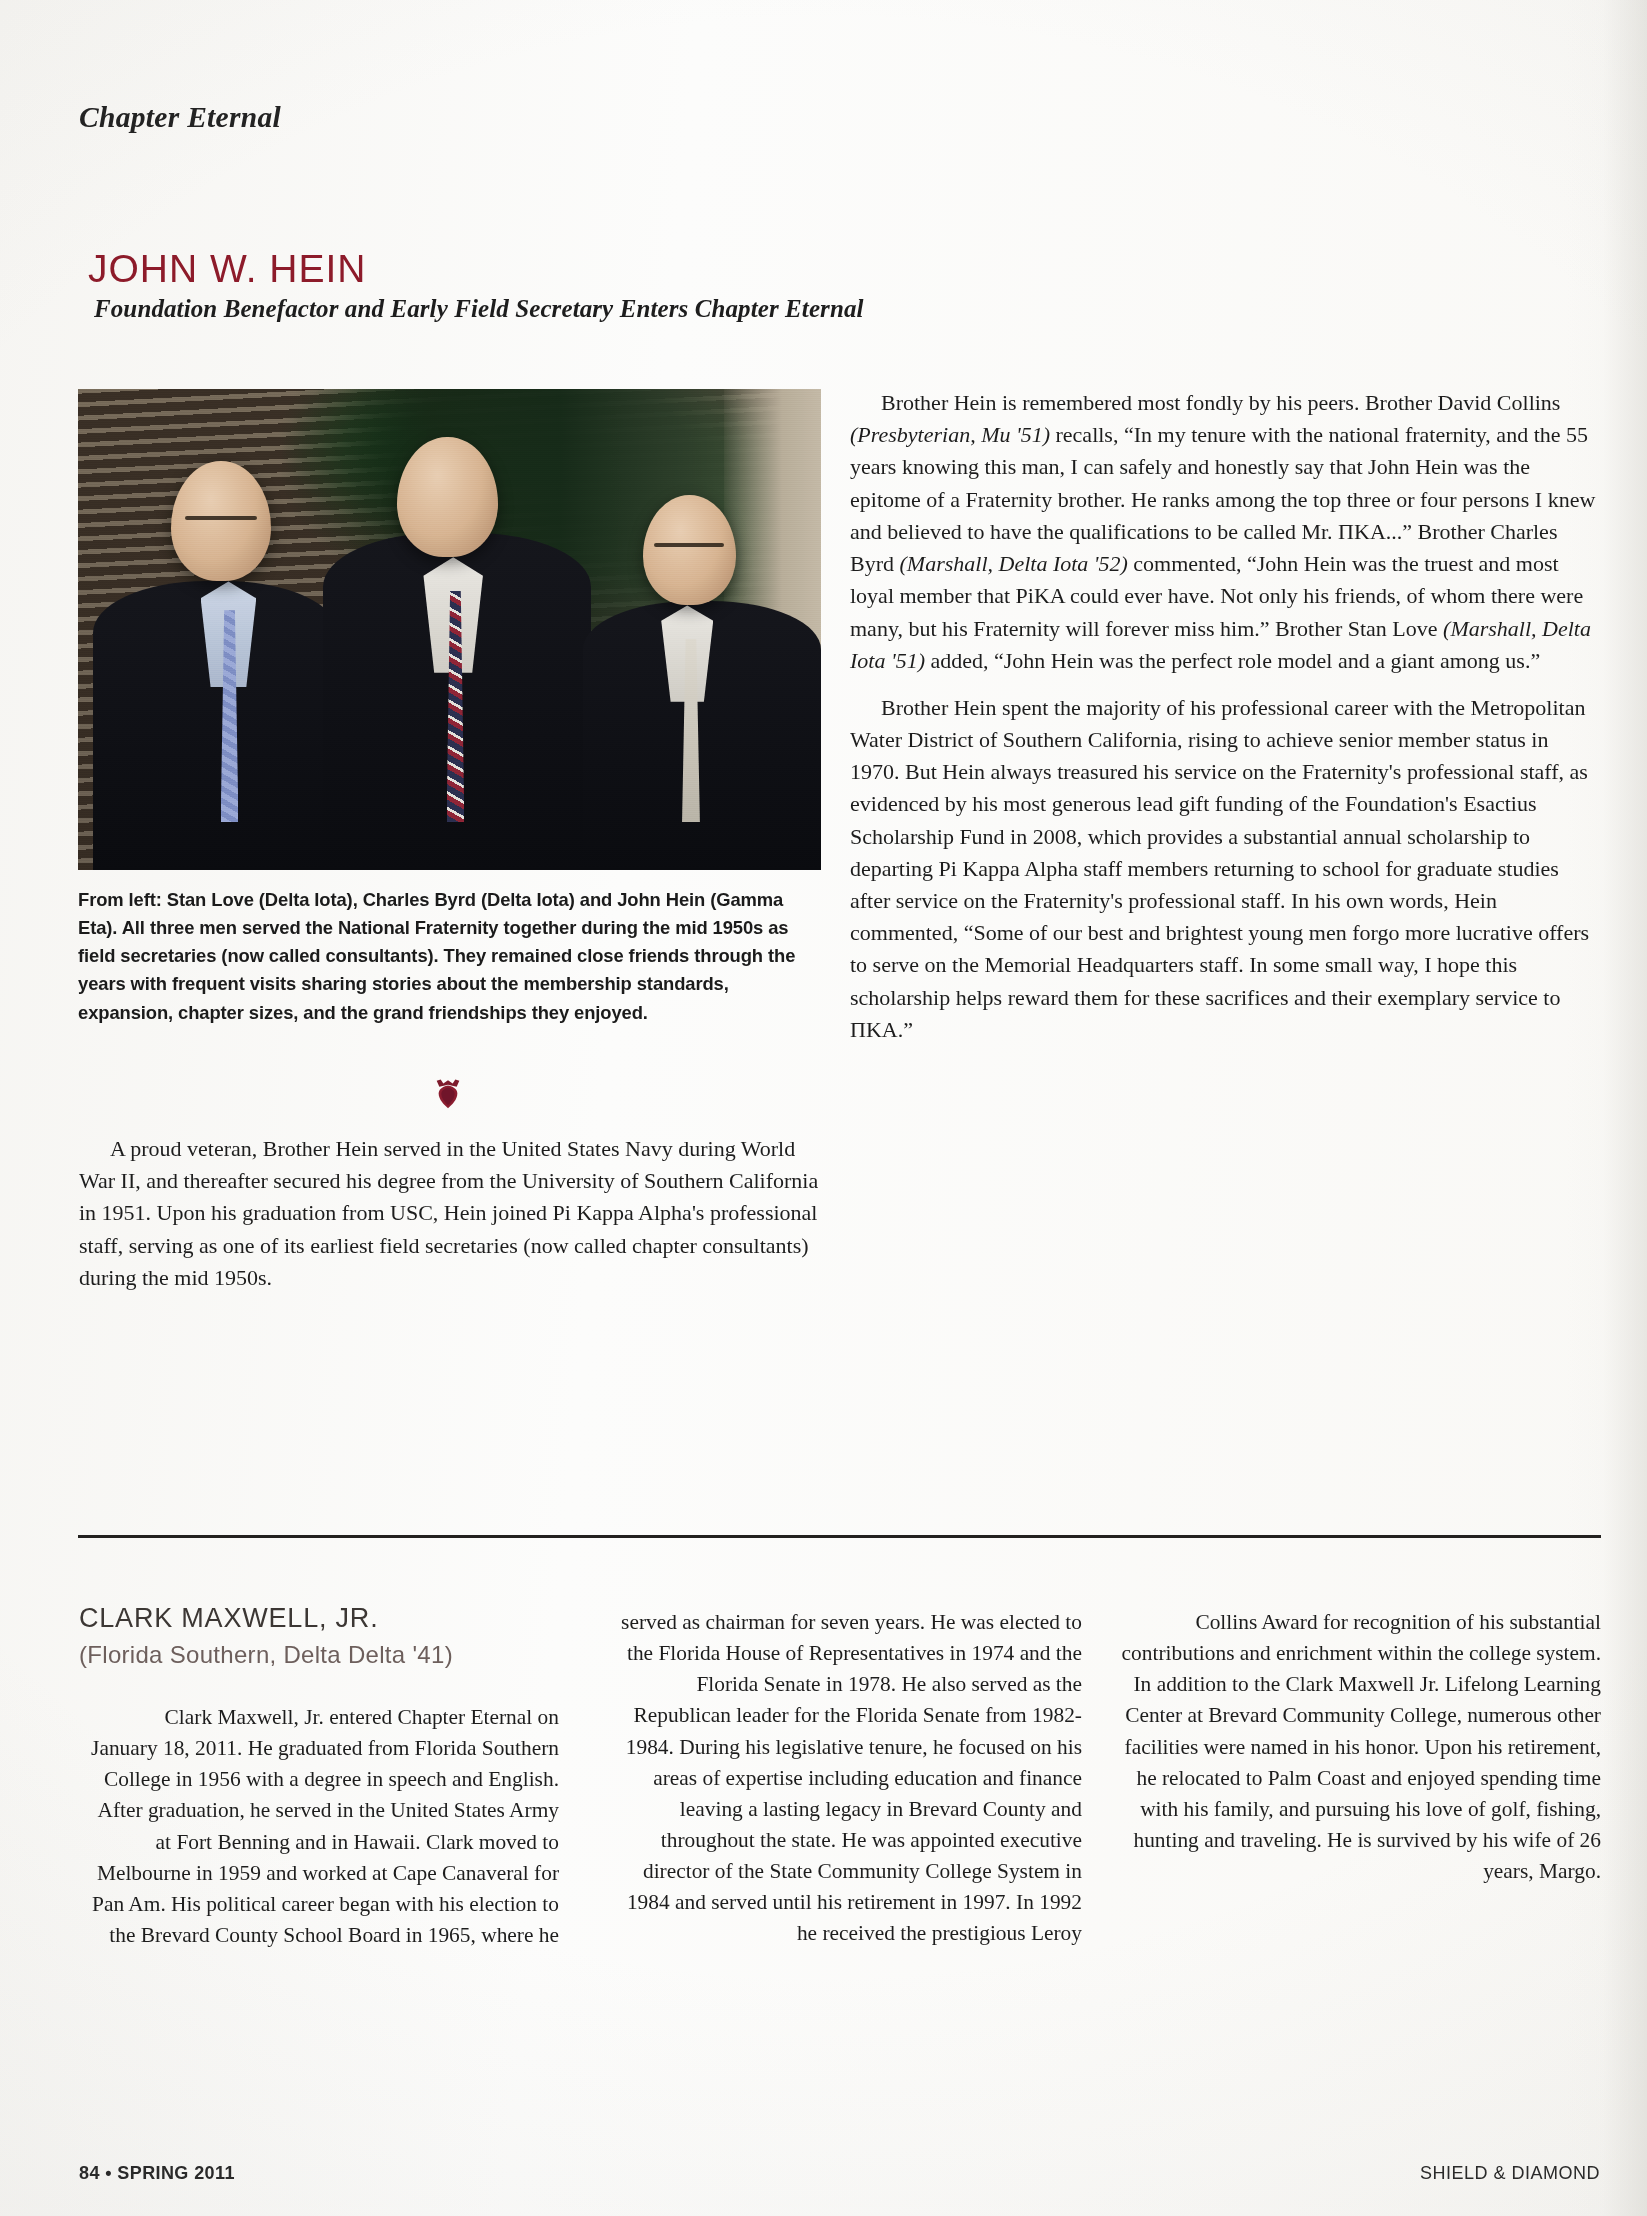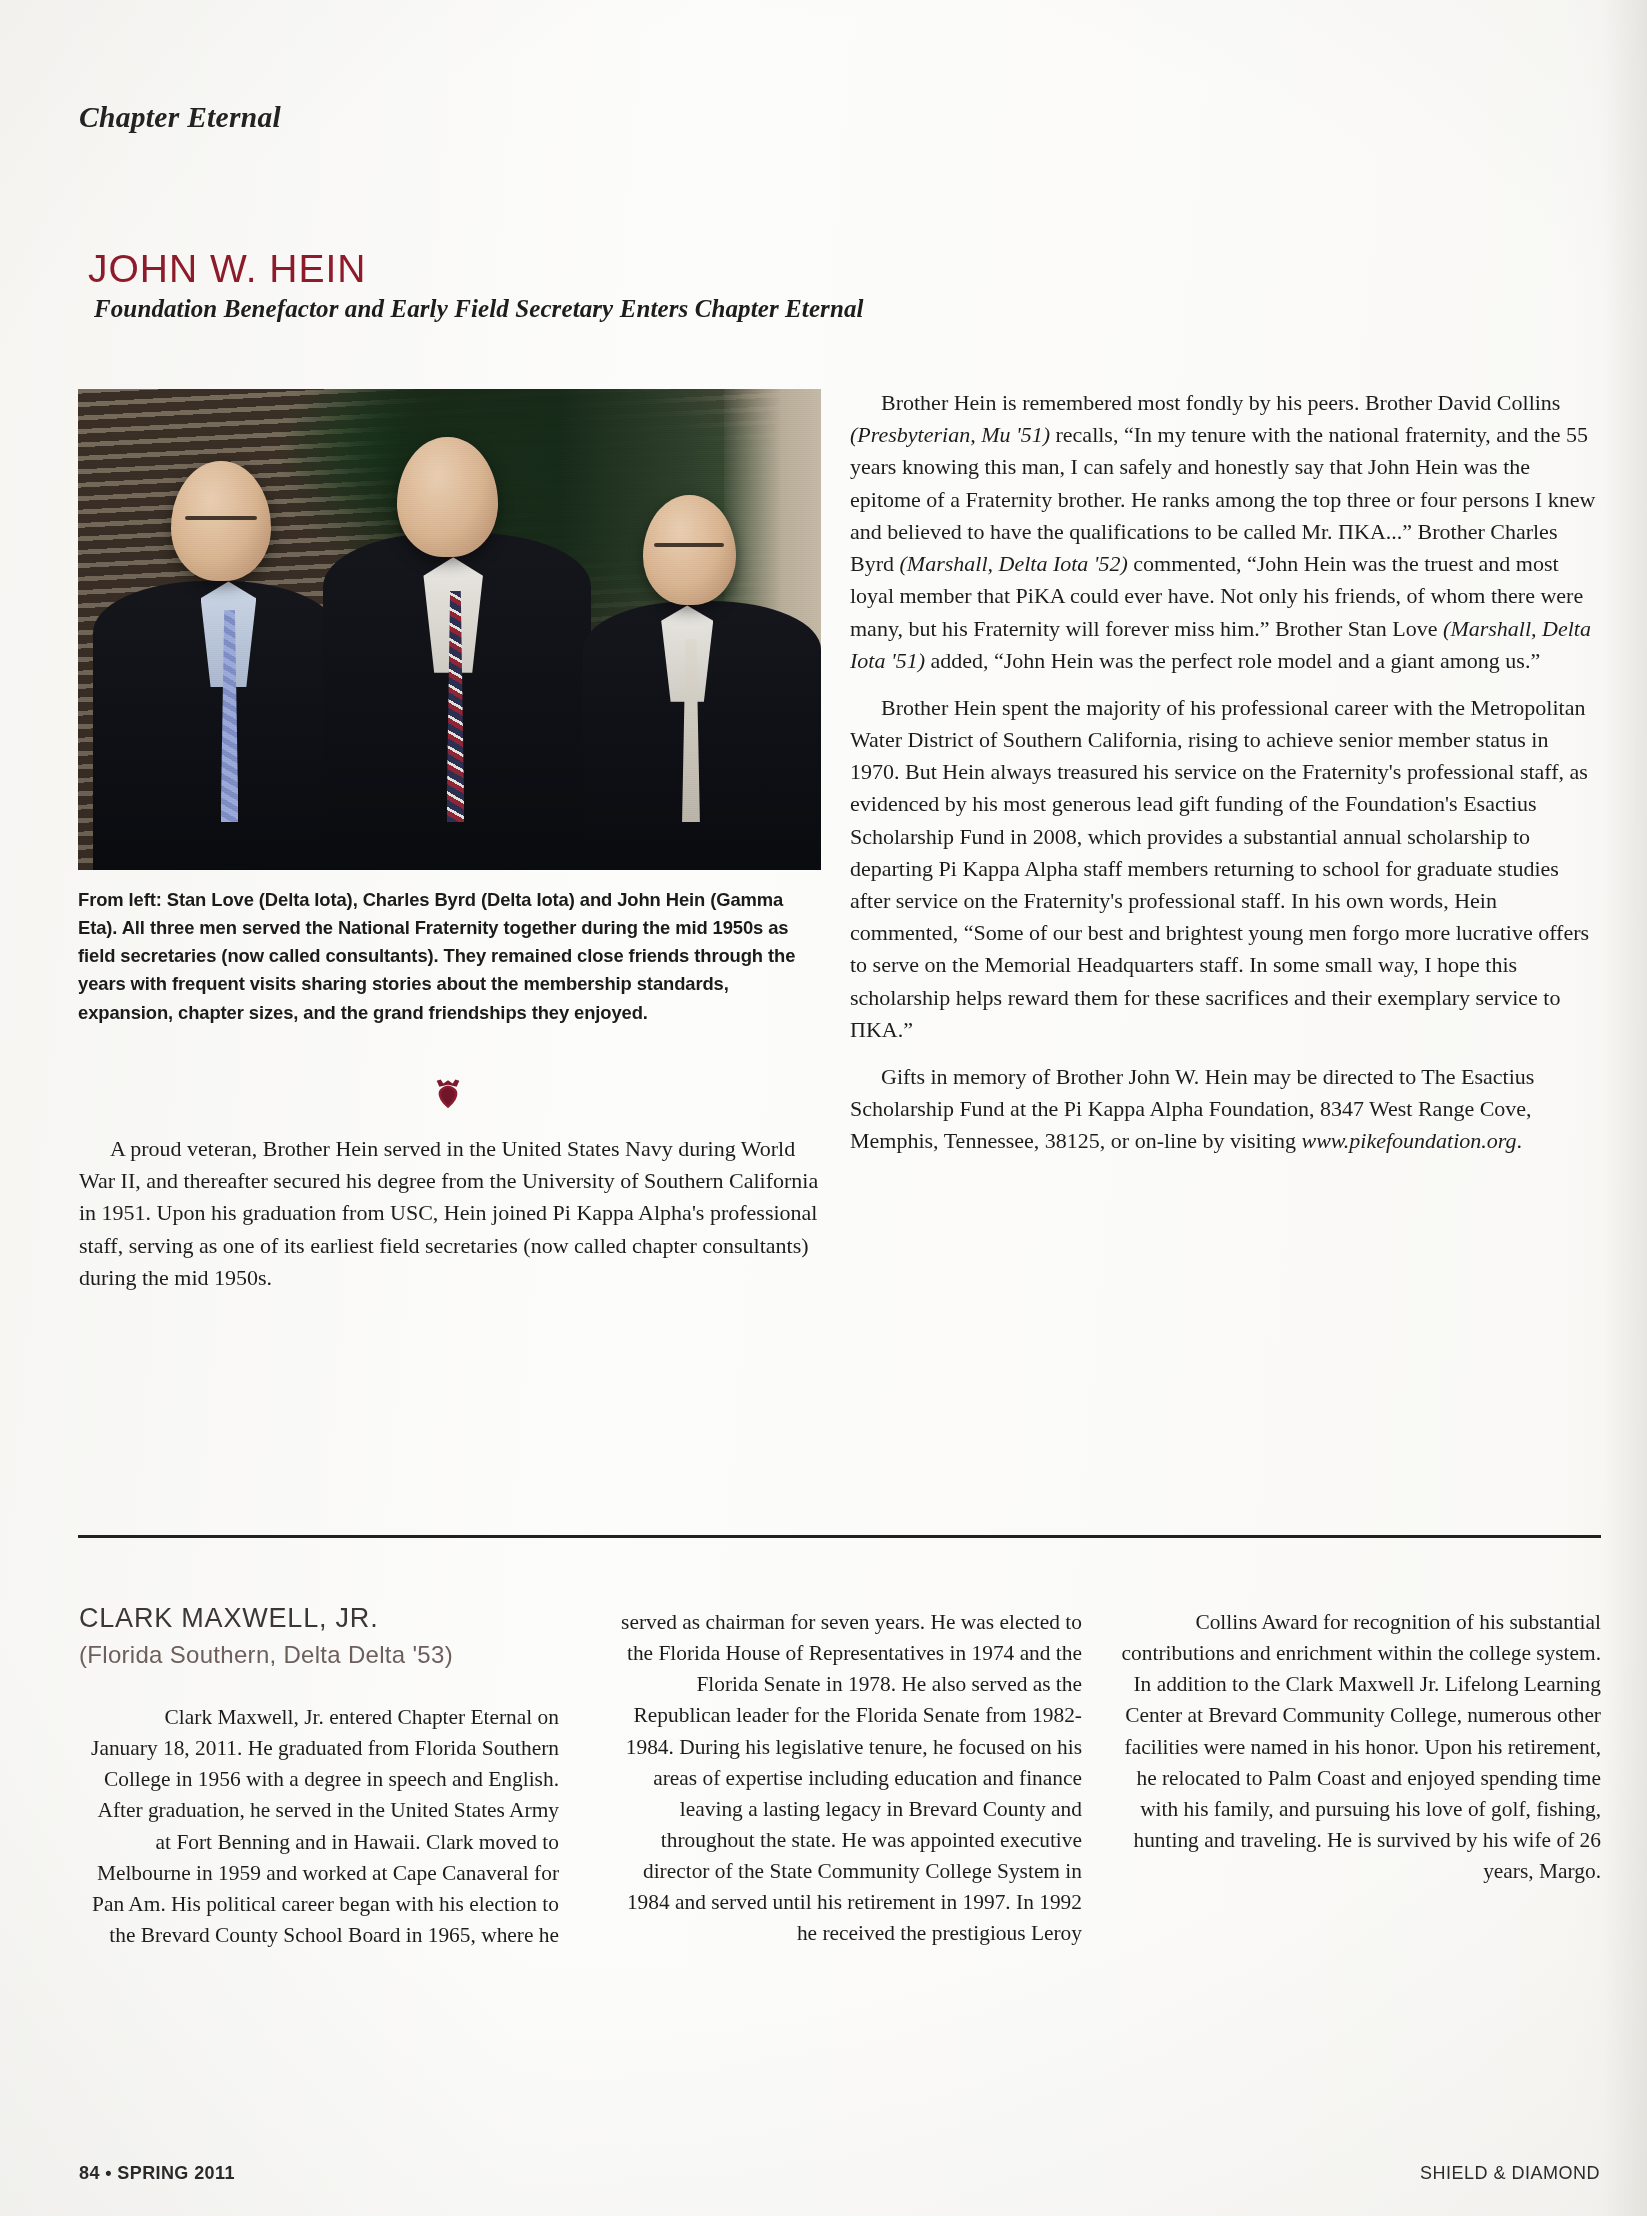--- a/index.html
+++ b/index.html
@@ -308,27 +308,26 @@
     </svg>
   </div>
 
   <div class="col col-left layer">
     <p>A proud veteran, Brother Hein served in the United States Navy during World War II, and thereafter secured his degree from the University of Southern California in 1951. Upon his graduation from USC, Hein joined Pi Kappa Alpha's professional staff, serving as one of its earliest field secretaries (now called chapter consultants) during the mid 1950s.</p>
   </div>
 
   <div class="col col-right layer">
     <p>Brother Hein is remembered most fondly by his peers. Brother David Collins <span class="ital">(Presbyterian, Mu '51)</span> recalls, “In my tenure with the national fraternity, and the 55 years knowing this man, I can safely and honestly say that John Hein was the epitome of a Fraternity brother. He ranks among the top three or four persons I knew and believed to have the qualifications to be called Mr. ΠΚΑ...” Brother Charles Byrd <span class="ital">(Marshall, Delta Iota '52)</span> commented, “John Hein was the truest and most loyal member that PiKA could ever have. Not only his friends, of whom there were many, but his Fraternity will forever miss him.” Brother Stan Love <span class="ital">(Marshall, Delta Iota '51)</span> added, “John Hein was the perfect role model and a giant among us.”</p>
     <p>Brother Hein spent the majority of his professional career with the Metropolitan Water District of Southern California, rising to achieve senior member status in 1970. But Hein always treasured his service on the Fraternity's professional staff, as evidenced by his most generous lead gift funding of the Foundation's Esactius Scholarship Fund in 2008, which provides a substantial annual scholarship to departing Pi Kappa Alpha staff members returning to school for graduate studies after service on the Fraternity's professional staff. In his own words, Hein commented, “Some of our best and brightest young men forgo more lucrative offers to serve on the Memorial Headquarters staff. In some small way, I hope this scholarship helps reward them for these sacrifices and their exemplary service to ΠΚΑ.”</p>
-    <p>Gifts in memory of Brother John W. Hein may be directed to The Esactius Scholarship Fund at the Pi Kappa Alpha Foundation, 8347 West Range Cove, Memphis, Tennessee, 38125, or on-line by visiting <span class="ital">www.pikefoundation.org</span>.</p>
   </div>
 
   <div class="rule layer"></div>
 
   <div class="mx-name layer">CLARK MAXWELL, JR.</div>
-  <div class="mx-chapter layer">(Florida Southern, Delta Delta '53)</div>
+  <div class="mx-chapter layer">(Florida Southern, Delta Delta '41)</div>
 
   <div class="mxcol mx-c1 layer">
     <p>Clark Maxwell, Jr. entered Chapter Eternal on January 18, 2011. He graduated from Florida Southern College in 1956 with a degree in speech and English. After graduation, he served in the United States Army at Fort Benning and in Hawaii. Clark moved to Melbourne in 1959 and worked at Cape Canaveral for Pan Am. His political career began with his election to the Brevard County School Board in 1965, where he</p>
   </div>
   <div class="mxcol mx-c2 flush layer">
     <p>served as chairman for seven years. He was elected to the Florida House of Representatives in 1974 and the Florida Senate in 1978. He also served as the Republican leader for the Florida Senate from 1982-1984. During his legislative tenure, he focused on his areas of expertise including education and finance leaving a lasting legacy in Brevard County and throughout the state. He was appointed executive director of the State Community College System in 1984 and served until his retirement in 1997. In 1992 he received the prestigious Leroy</p>
   </div>
   <div class="mxcol mx-c3 flush layer">
     <p>Collins Award for recognition of his substantial contributions and enrichment within the college system. In addition to the Clark Maxwell Jr. Lifelong Learning Center at Brevard Community College, numerous other facilities were named in his honor. Upon his retirement, he relocated to Palm Coast and enjoyed spending time with his family, and pursuing his love of golf, fishing, hunting and traveling. He is survived by his wife of 26 years, Margo.</p>
   </div>

